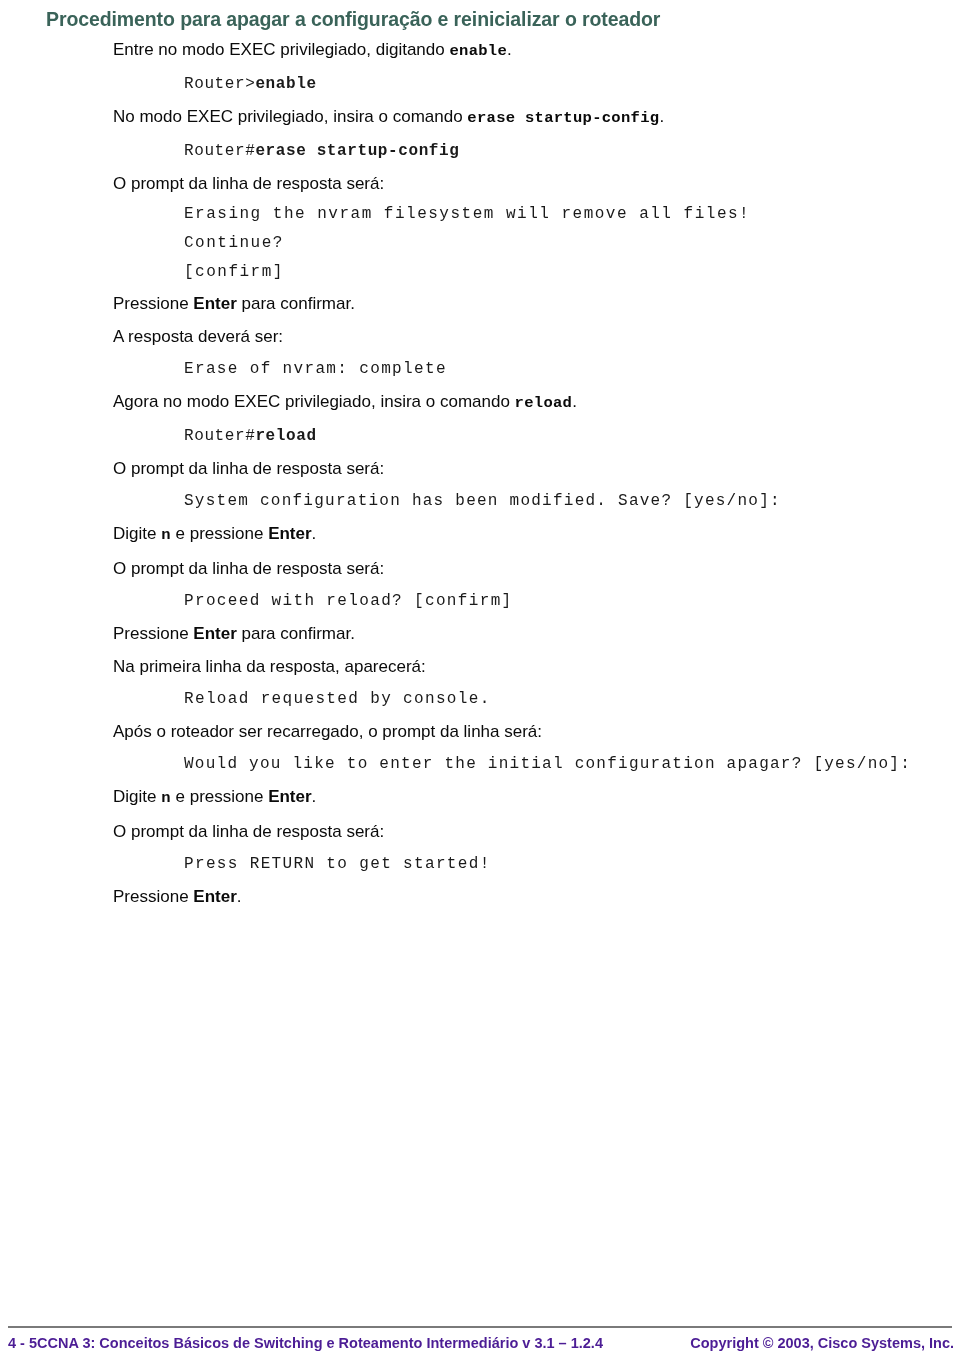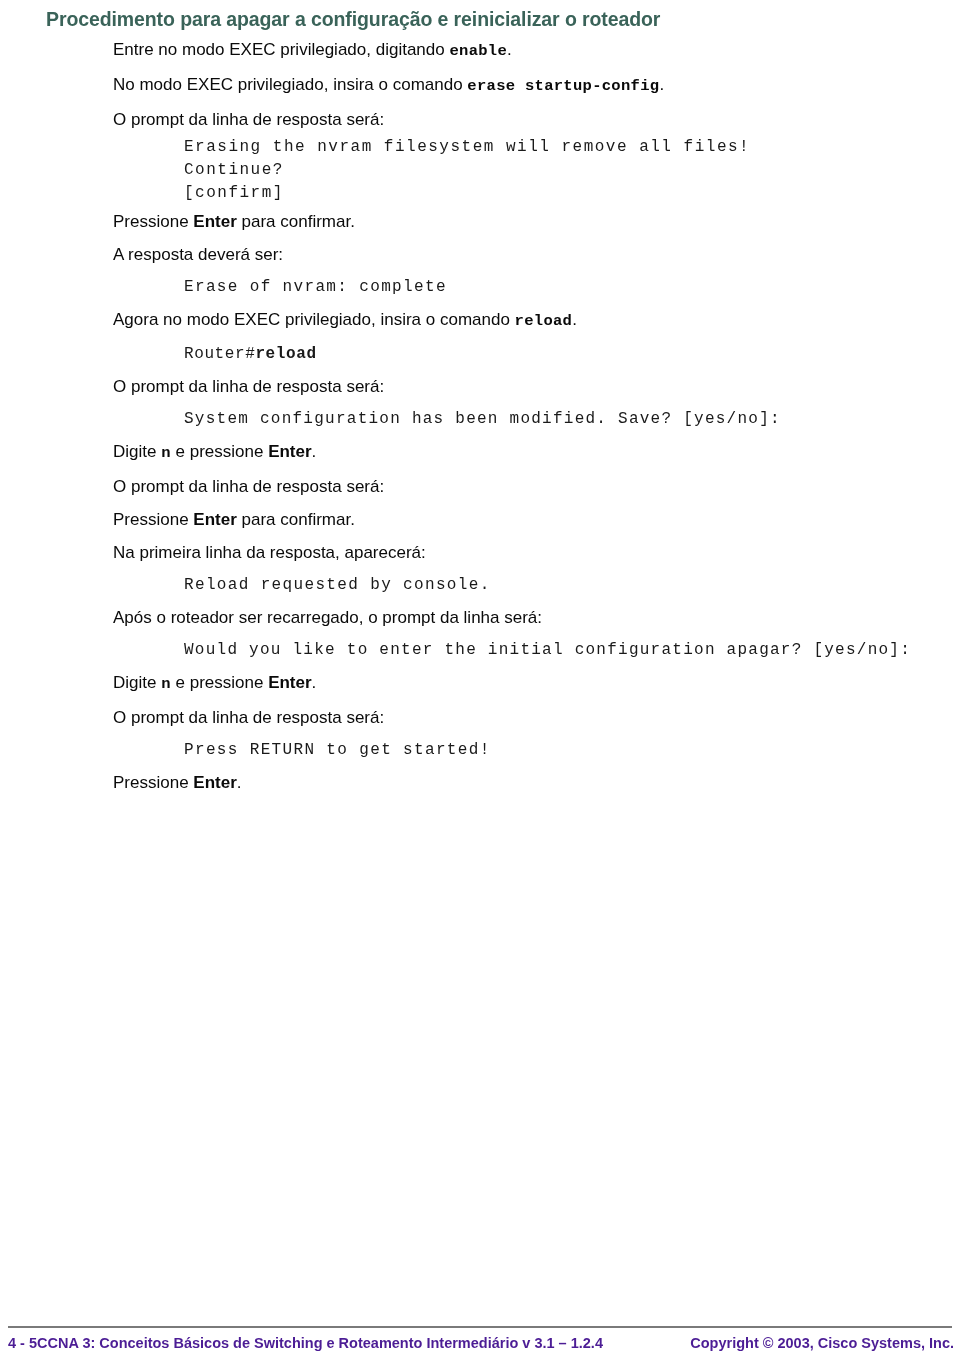--- a/index.html
+++ b/index.html
@@ -84,21 +84,21 @@
     letter-spacing: 1.35px;
   }
 
   .code-line.wide2 {
     letter-spacing: 1.25px;
   }
 
   .code-line.wrapwide {
     white-space: pre-wrap;
     letter-spacing: 1.5px;
-    line-height: 23px;
+    line-height: 29px;
     padding-right: 14px;
   }
 
   .spacer-top { height: 2px; }
 
   
   .footer {
     position: absolute;
     left: 0;
     bottom: 0;
@@ -145,24 +145,26 @@
 <div class="page">
 
   <div class="content">
 
     <h1 class="doc-heading">Procedimento para apagar a configuração e reinicializar o roteador</h1>
 
     <div class="spacer-top"></div>
 
     <p class="body-line"><span>Entre no modo EXEC privilegiado, digitando </span><code>enable</code><span>.</span></p>
 
+    <p class="code-line"><span>Router&gt;</span><b>enable</b></p>
 
 
     <p class="body-line"><span>No modo EXEC privilegiado, insira o comando </span><code>erase startup-config</code><span>.</span></p>
 
+    <p class="code-line"><span>Router#</span><b>erase startup-config</b></p>
 
     <p class="body-line">O prompt da linha de resposta será:</p>
 
     <p class="code-line wrapwide">Erasing the nvram filesystem will remove all files! Continue?
 [confirm]</p>
 
     <p class="body-line"><span>Pressione </span><b>Enter</b><span> para confirmar.</span></p>
 
     <p class="body-line">A resposta deverá ser:</p>
 
@@ -173,20 +175,21 @@
     <p class="code-line"><span>Router#</span><b>reload</b></p>
 
     <p class="body-line">O prompt da linha de resposta será:</p>
 
     <p class="code-line wide2">System configuration has been modified. Save? [yes/no]:</p>
 
     <p class="body-line"><span>Digite </span><code>n</code><span> e pressione </span><b>Enter</b><span>.</span></p>
 
     <p class="body-line">O prompt da linha de resposta será:</p>
 
+    <p class="code-line wide">Proceed with reload? [confirm]</p>
 
     <p class="body-line"><span>Pressione </span><b>Enter</b><span> para confirmar.</span></p>
 
     <p class="body-line">Na primeira linha da resposta, aparecerá:</p>
 
     <p class="code-line wide">Reload requested by console.</p>
 
     <p class="body-line">Após o roteador ser recarregado, o prompt da linha será:</p>
 
     <p class="code-line wide2">Would you like to enter the initial configuration apagar? [yes/no]:</p>

